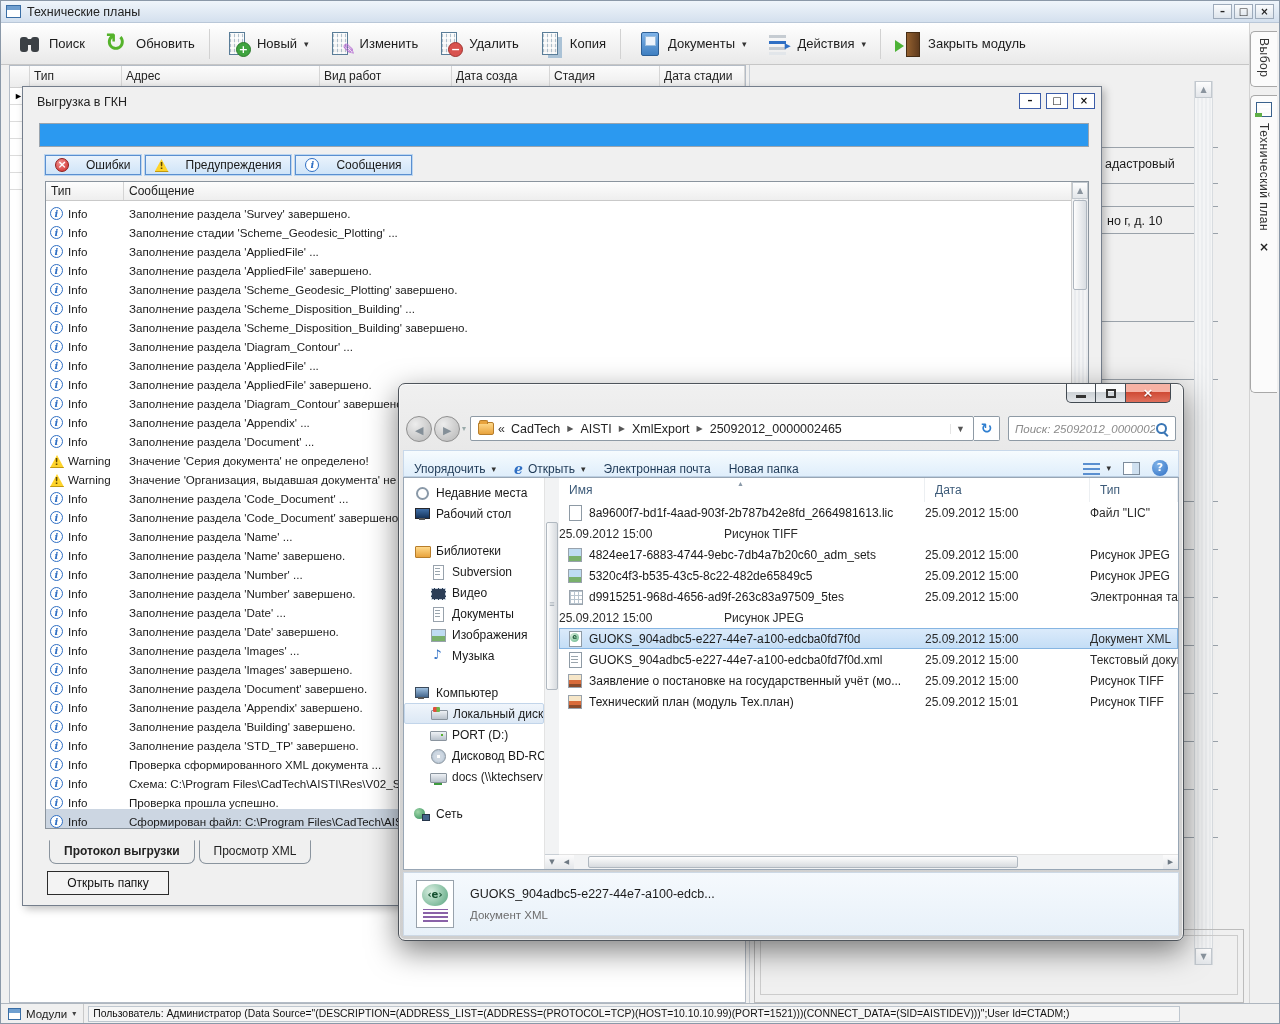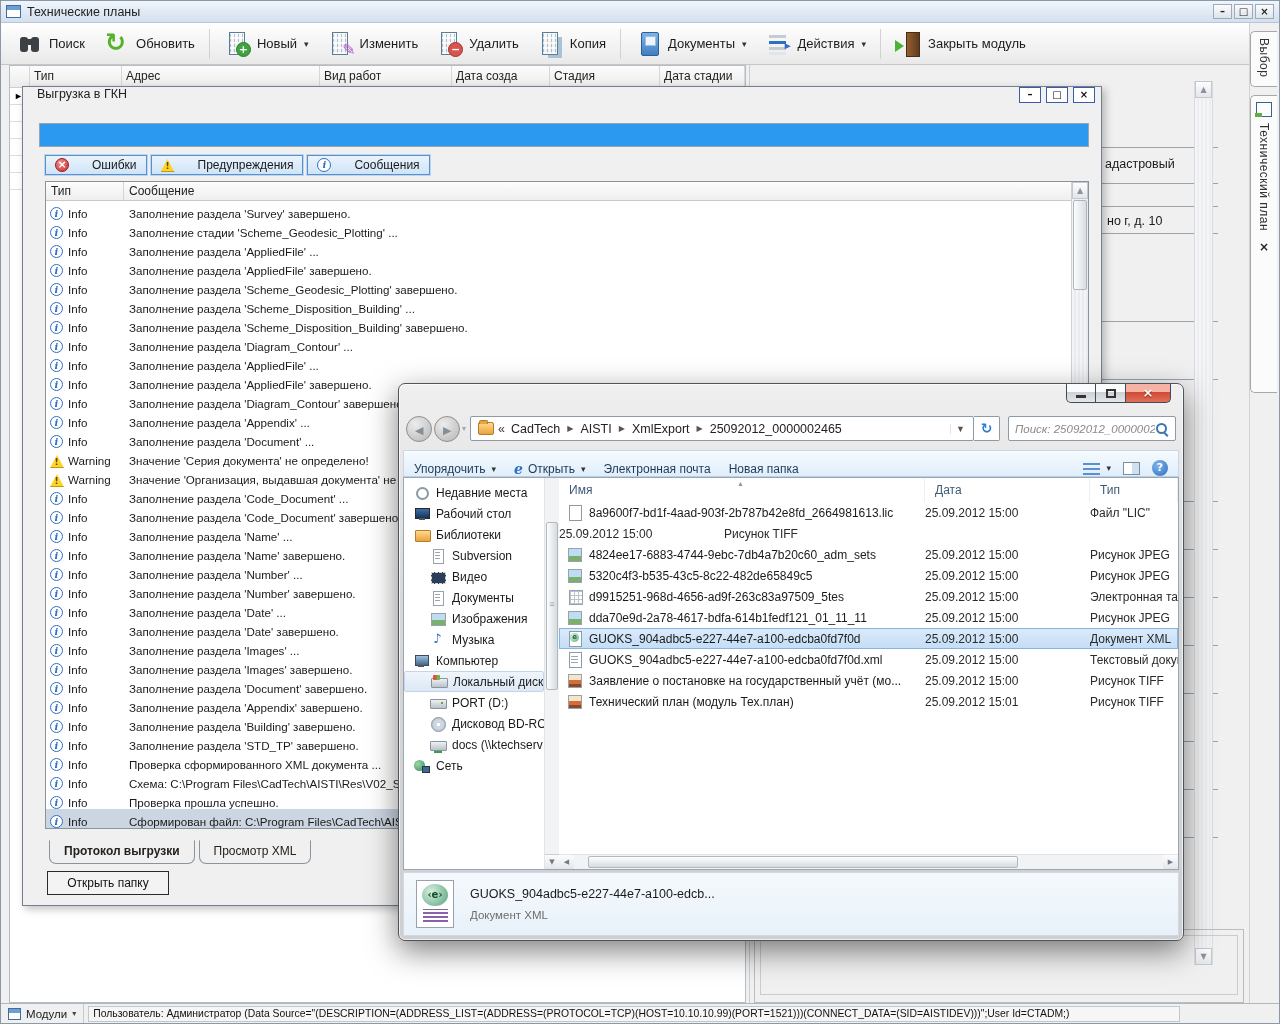--- a/index.html
+++ b/index.html
@@ -62,25 +62,25 @@
   .minibldg::after{content:"";position:absolute;left:-2px;bottom:-1px;width:7px;height:4px;background:#5fae46}
   .vclose{font:bold 12px/12px "DejaVu Sans",sans-serif;color:#222;margin-top:4px}
 
   
   #statusbar{position:absolute;left:0;right:0;bottom:0;height:20px;background:#f0f0f0;border-top:1px solid #aeb6bf;display:flex;align-items:center;z-index:60}
   #modbtn{display:flex;align-items:center;gap:5px;padding:0 7px;height:100%;border-right:1px solid #c9c9c9;font-size:11.5px;color:#222}
   #sbtext{margin-left:4px;height:16px;border:1px solid #bfc7cf;background:#f6f6f6;font:10.4px/14px "Liberation Sans",sans-serif;color:#111;padding:0 4px;white-space:nowrap;overflow:hidden;width:1092px}
 
   
   #dialog{position:absolute;left:22px;top:86px;width:1080px;height:820px;background:#f0f0f0;border:1px solid #747e8c;box-shadow:3px 3px 8px rgba(0,0,0,.25);z-index:10}
-  #dlgtitle{position:absolute;left:0;top:0;right:0;height:22px;display:flex;align-items:flex-start;padding:0 6px 0 14px;font-size:12.5px;color:#222;background:#f0f0f0}
+  #dlgtitle{position:absolute;left:0;top:0;right:0;height:22px;display:flex;align-items:flex-end;padding:0 6px 0 14px;font-size:12.5px;color:#222;background:#f0f0f0}
   .dbtn{width:22px;height:16px;background:#fff;border:1px solid #3b5ca8;font:bold 10px/14px "DejaVu Sans",sans-serif;text-align:center;color:#111;margin-left:3px}
   #progress{position:absolute;left:16px;top:36px;width:1050px;height:24px;background:#2b99f0;border:1px solid #9aa4ae}
   #filters{position:absolute;left:22px;top:68px;display:flex;align-items:center;gap:4px}
-  .fbtn{display:flex;align-items:flex-end;border:1px solid #5a8fd0;outline:1px solid #bcd6f0;background:linear-gradient(#eaf3fc,#cfe4f8);padding:2px 9px;font-size:12px;color:#1a1a1a;gap:23px}
+  .fbtn{display:flex;align-items:flex-end;border:1px solid #5a8fd0;outline:1px solid #bcd6f0;background:linear-gradient(#eaf3fc,#cfe4f8);padding:2px 9px;font-size:12px;color:#1a1a1a;gap:17px}
   .lic{display:inline-block;width:14px;height:14px;position:relative;flex:none}
   .ic-error{background:radial-gradient(circle at 35% 30%,#f09090,#cf2a27);border-radius:50%;border:1px solid #8f1d1b}
   .ic-error::after{content:"×";position:absolute;inset:0;color:#fff;font:bold 11px/12px "DejaVu Sans",sans-serif;text-align:center}
   .ic-warning::before{content:"";position:absolute;left:0;top:1px;width:14px;height:12px;background:#ffd42a;clip-path:polygon(50% 0,100% 100%,0 100%);border-bottom:1px solid #c29a10}
   .ic-warning::after{content:"!";position:absolute;left:0;right:0;top:3px;text-align:center;font:bold 9px/11px "DejaVu Sans",sans-serif;color:#5e4802}
   .ic-info{background:#fff;border:1px solid #2f6fc4;border-radius:50%}
   .ic-info::after{content:"i";position:absolute;inset:0;text-align:center;font:italic bold 10px/12px "DejaVu Serif",serif;color:#2f6fc4}
   #logwrap{position:absolute;left:22px;top:94px;width:1044px;height:648px;background:#fff;border:1px solid #8a949e;display:flex}
   #logmain{flex:1;display:flex;flex-direction:column;overflow:hidden}
   #loghead{height:20px;display:flex;background:linear-gradient(#fdfdfd,#eeeeee);border-bottom:1px solid #c9c9c9;font-size:12px;color:#222}
@@ -128,21 +128,21 @@
   .cmditem{display:flex;align-items:center;gap:5px;white-space:nowrap}
   .iee{font:italic bold 14px/14px "DejaVu Serif",serif;color:#2f6fc4}
   .cmdright{margin-left:auto;display:flex;align-items:center;gap:12px}
   .vi-views{width:17px;height:13px;background:repeating-linear-gradient(0deg,#5a8fd0 0 2px,transparent 2px 5px)}
   .vi-pane{width:17px;height:13px;border:1px solid #7d8c9c;background:linear-gradient(90deg,#fff 0 55%,#cfe0f0 55%)}
   .vi-help{width:16px;height:16px;border-radius:50%;background:radial-gradient(circle at 35% 30%,#7fb3e8,#2f6fc4);color:#fff;font:bold 11px/16px "DejaVu Sans",sans-serif;text-align:center}
   #content{position:absolute;left:4px;top:93px;right:4px;bottom:70px;background:#fff;border:1px solid #98a6b5;display:flex;overflow:hidden}
   #sidebar{width:140px;padding-top:4px;font-size:12px;color:#1a1a1a;flex:none;overflow:hidden}
   .sbitem{height:21px;display:flex;align-items:center;padding-left:10px;white-space:nowrap;overflow:hidden}
   .sbitem.lvl1{padding-left:26px}
-  .sbitem.gap{margin-top:0}
+  .sbitem.gap{margin-top:16px}
   .sbitem.sel{background:linear-gradient(#f0f5fb,#dce8f5);border:1px solid #c2d5ea;border-radius:2px}
   .si{width:16px;height:14px;position:relative;display:inline-block;margin-right:6px;flex:none}
   .ic-recent::before{content:"";position:absolute;left:2px;top:1px;width:9px;height:9px;border:2px solid #8a99a8;border-radius:50%}
   .ic-desktop::before{content:"";position:absolute;left:1px;top:1px;width:13px;height:9px;background:linear-gradient(#3f6fa8,#16345a);border:1px solid #26262b}
   .ic-desktop::after{content:"";position:absolute;left:5px;top:11px;width:6px;height:2px;background:#555}
   .ic-libraries::before{content:"";position:absolute;left:1px;top:2px;width:14px;height:10px;background:linear-gradient(#ffd98a,#e8a33d);border:1px solid #b77d2a;border-radius:1px}
   .ic-page::before{content:"";position:absolute;left:3px;top:0;width:9px;height:13px;background:#fff;border:1px solid #98a2ac}
   .ic-page::after{content:"";position:absolute;left:5px;top:3px;width:5px;height:7px;background:repeating-linear-gradient(0deg,#9aa5ad 0 1px,transparent 1px 3px)}
   .ic-video::before{content:"";position:absolute;left:1px;top:2px;width:13px;height:10px;background:#2c3e57;border:1px dashed #cfd8e2}
   .ic-images::before{content:"";position:absolute;left:1px;top:1px;width:13px;height:11px;border:1px solid #98a2ac;background:linear-gradient(180deg,#bfdcf2 0 55%,#79b06b 55%)}
@@ -838,24 +838,20 @@
           <div class="fr">
             <span class="n">
               <span class="fi ic-xls"></span>
               <span style="overflow:hidden;white-space:nowrap">d9915251-968d-4656-ad9f-263c83a97509_5tes</span>
             </span>
             <span class="d">25.09.2012 15:00</span>
             <span class="t">Электронная табл</span>
           </div>
 
           <div class="fr">
-            <span class="n">
-              <span class="fi ic-jpeg"></span>
-              <span style="overflow:hidden;white-space:nowrap">dda70e9d-2a78-4617-bdfa-614b1fedf121_01_11_11</span>
-            </span>
             <span class="d">25.09.2012 15:00</span>
             <span class="t">Рисунок JPEG</span>
           </div>
 
           <div class="fr sel">
             <span class="n">
               <span class="fi ic-xml"></span>
               <span style="overflow:hidden;white-space:nowrap">GUOKS_904adbc5-e227-44e7-a100-edcba0fd7f0d</span>
             </span>
             <span class="d">25.09.2012 15:00</span>

